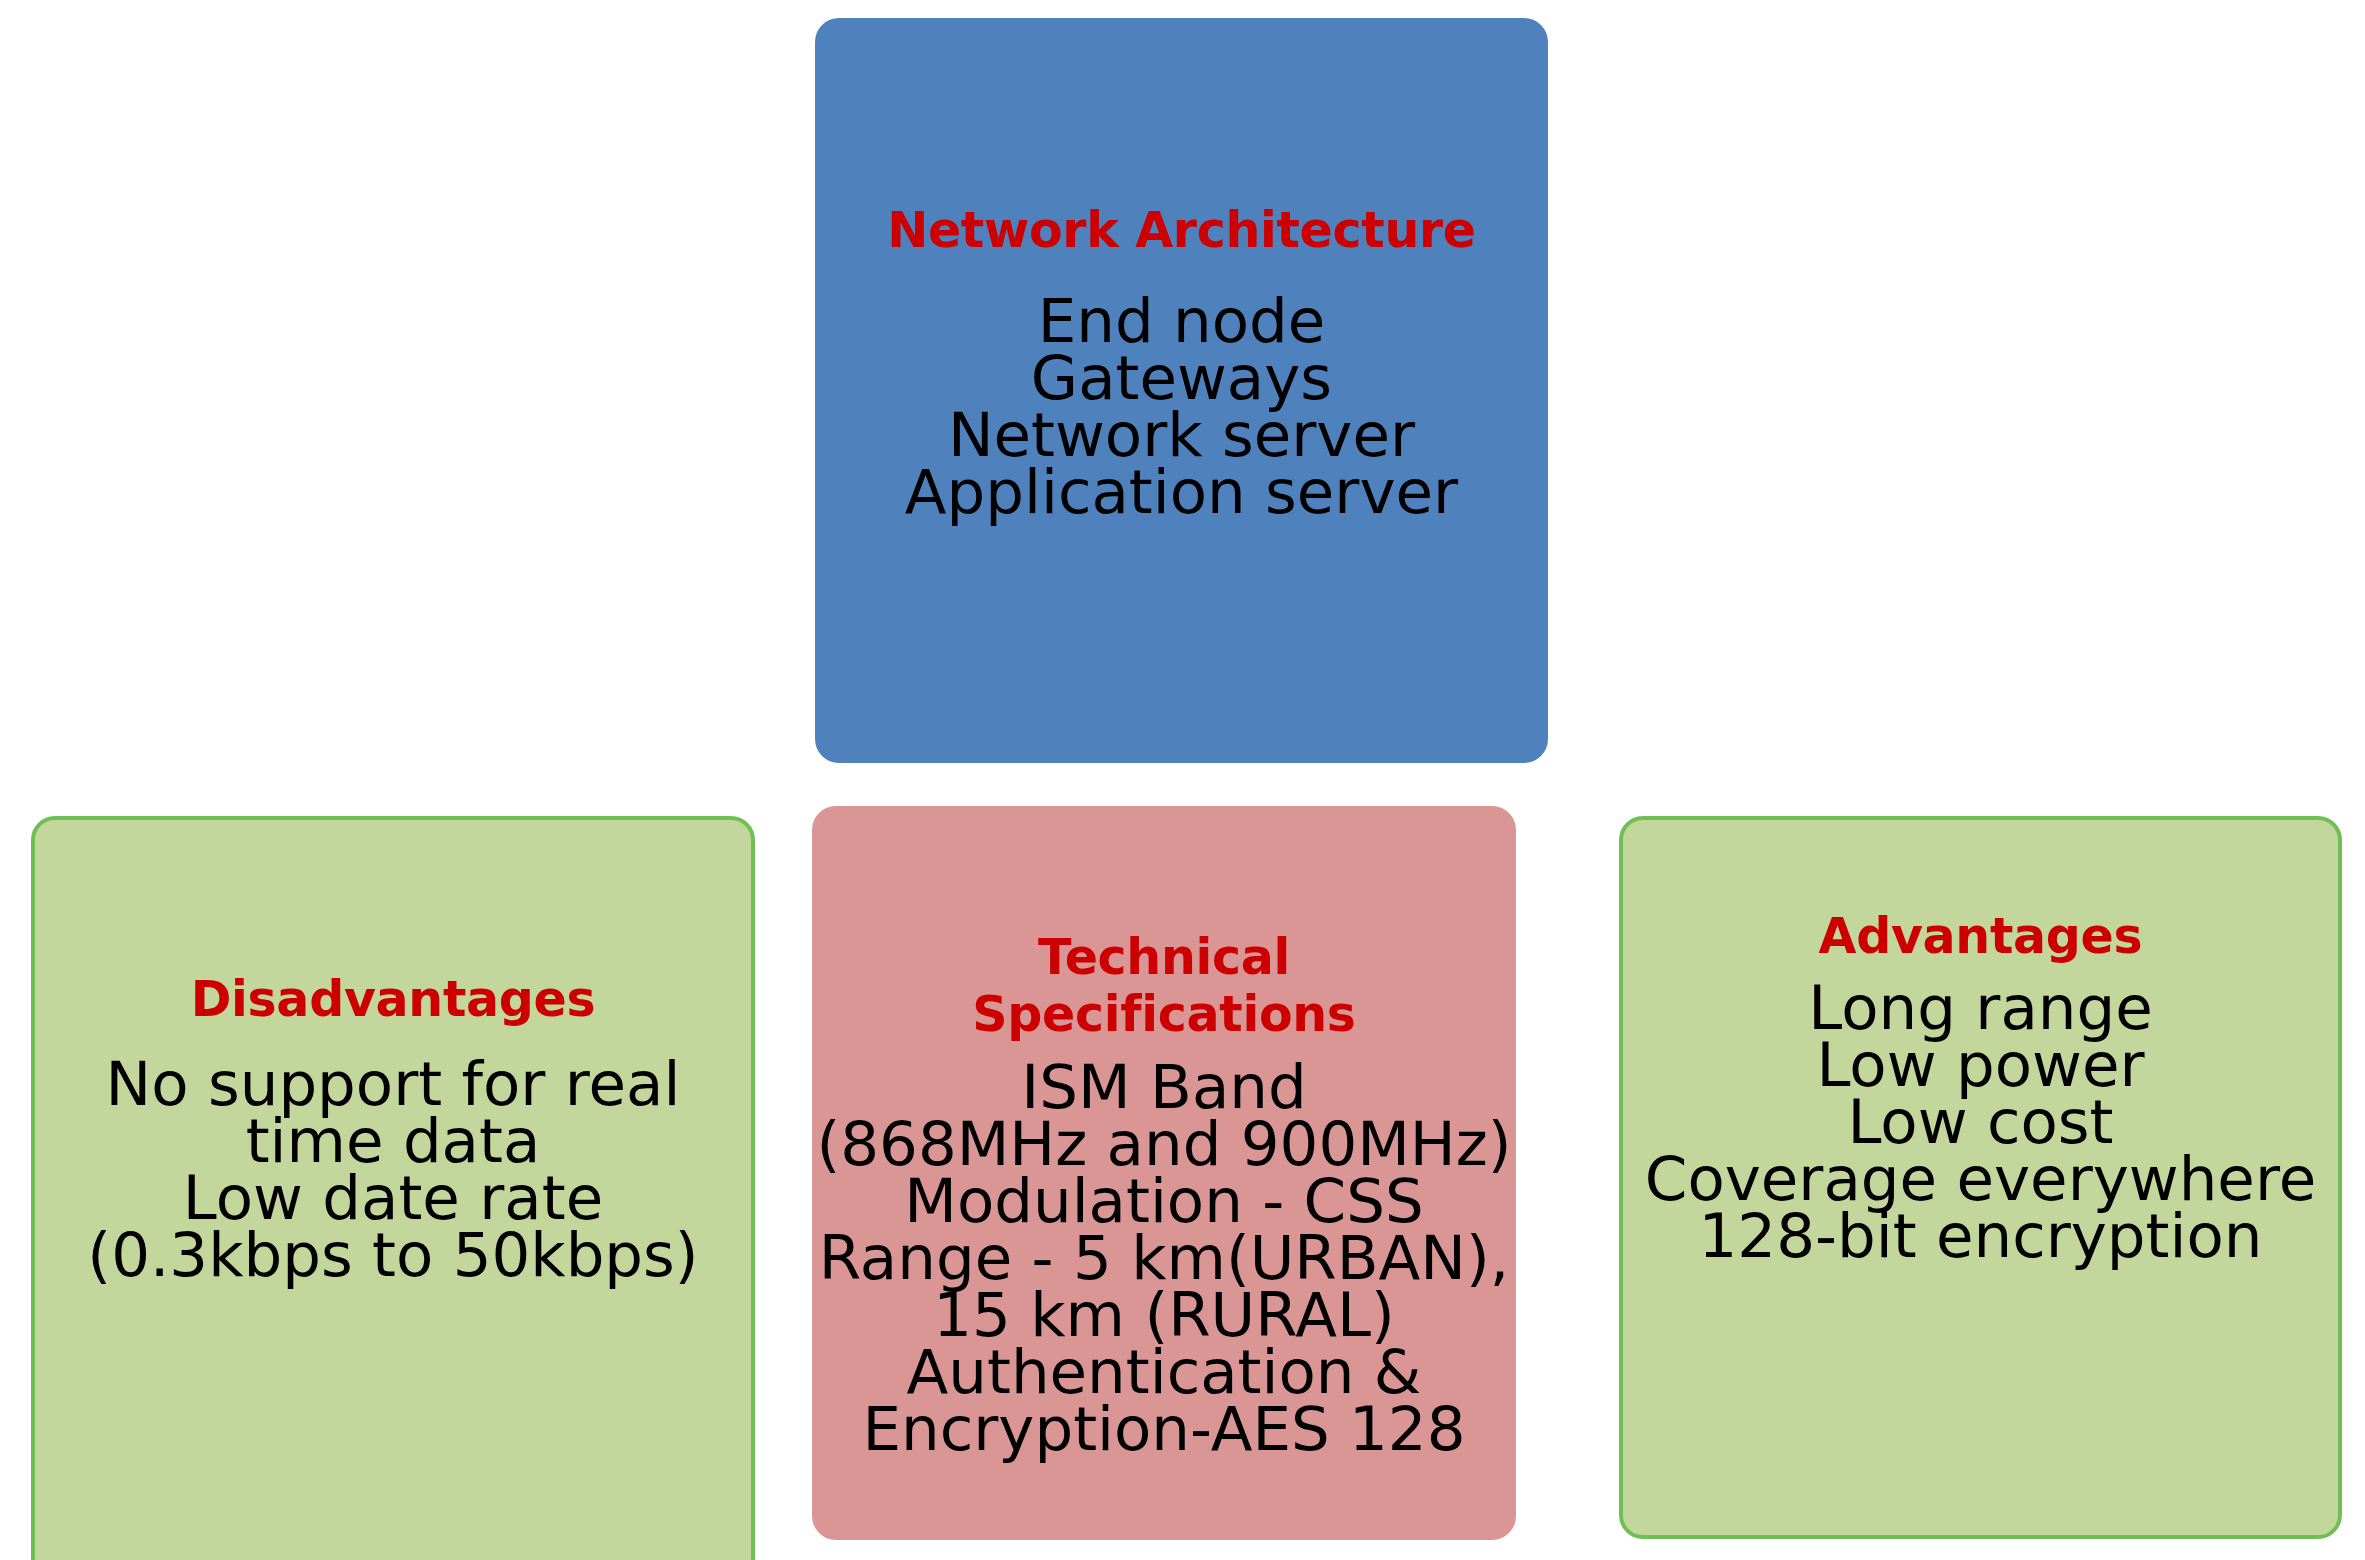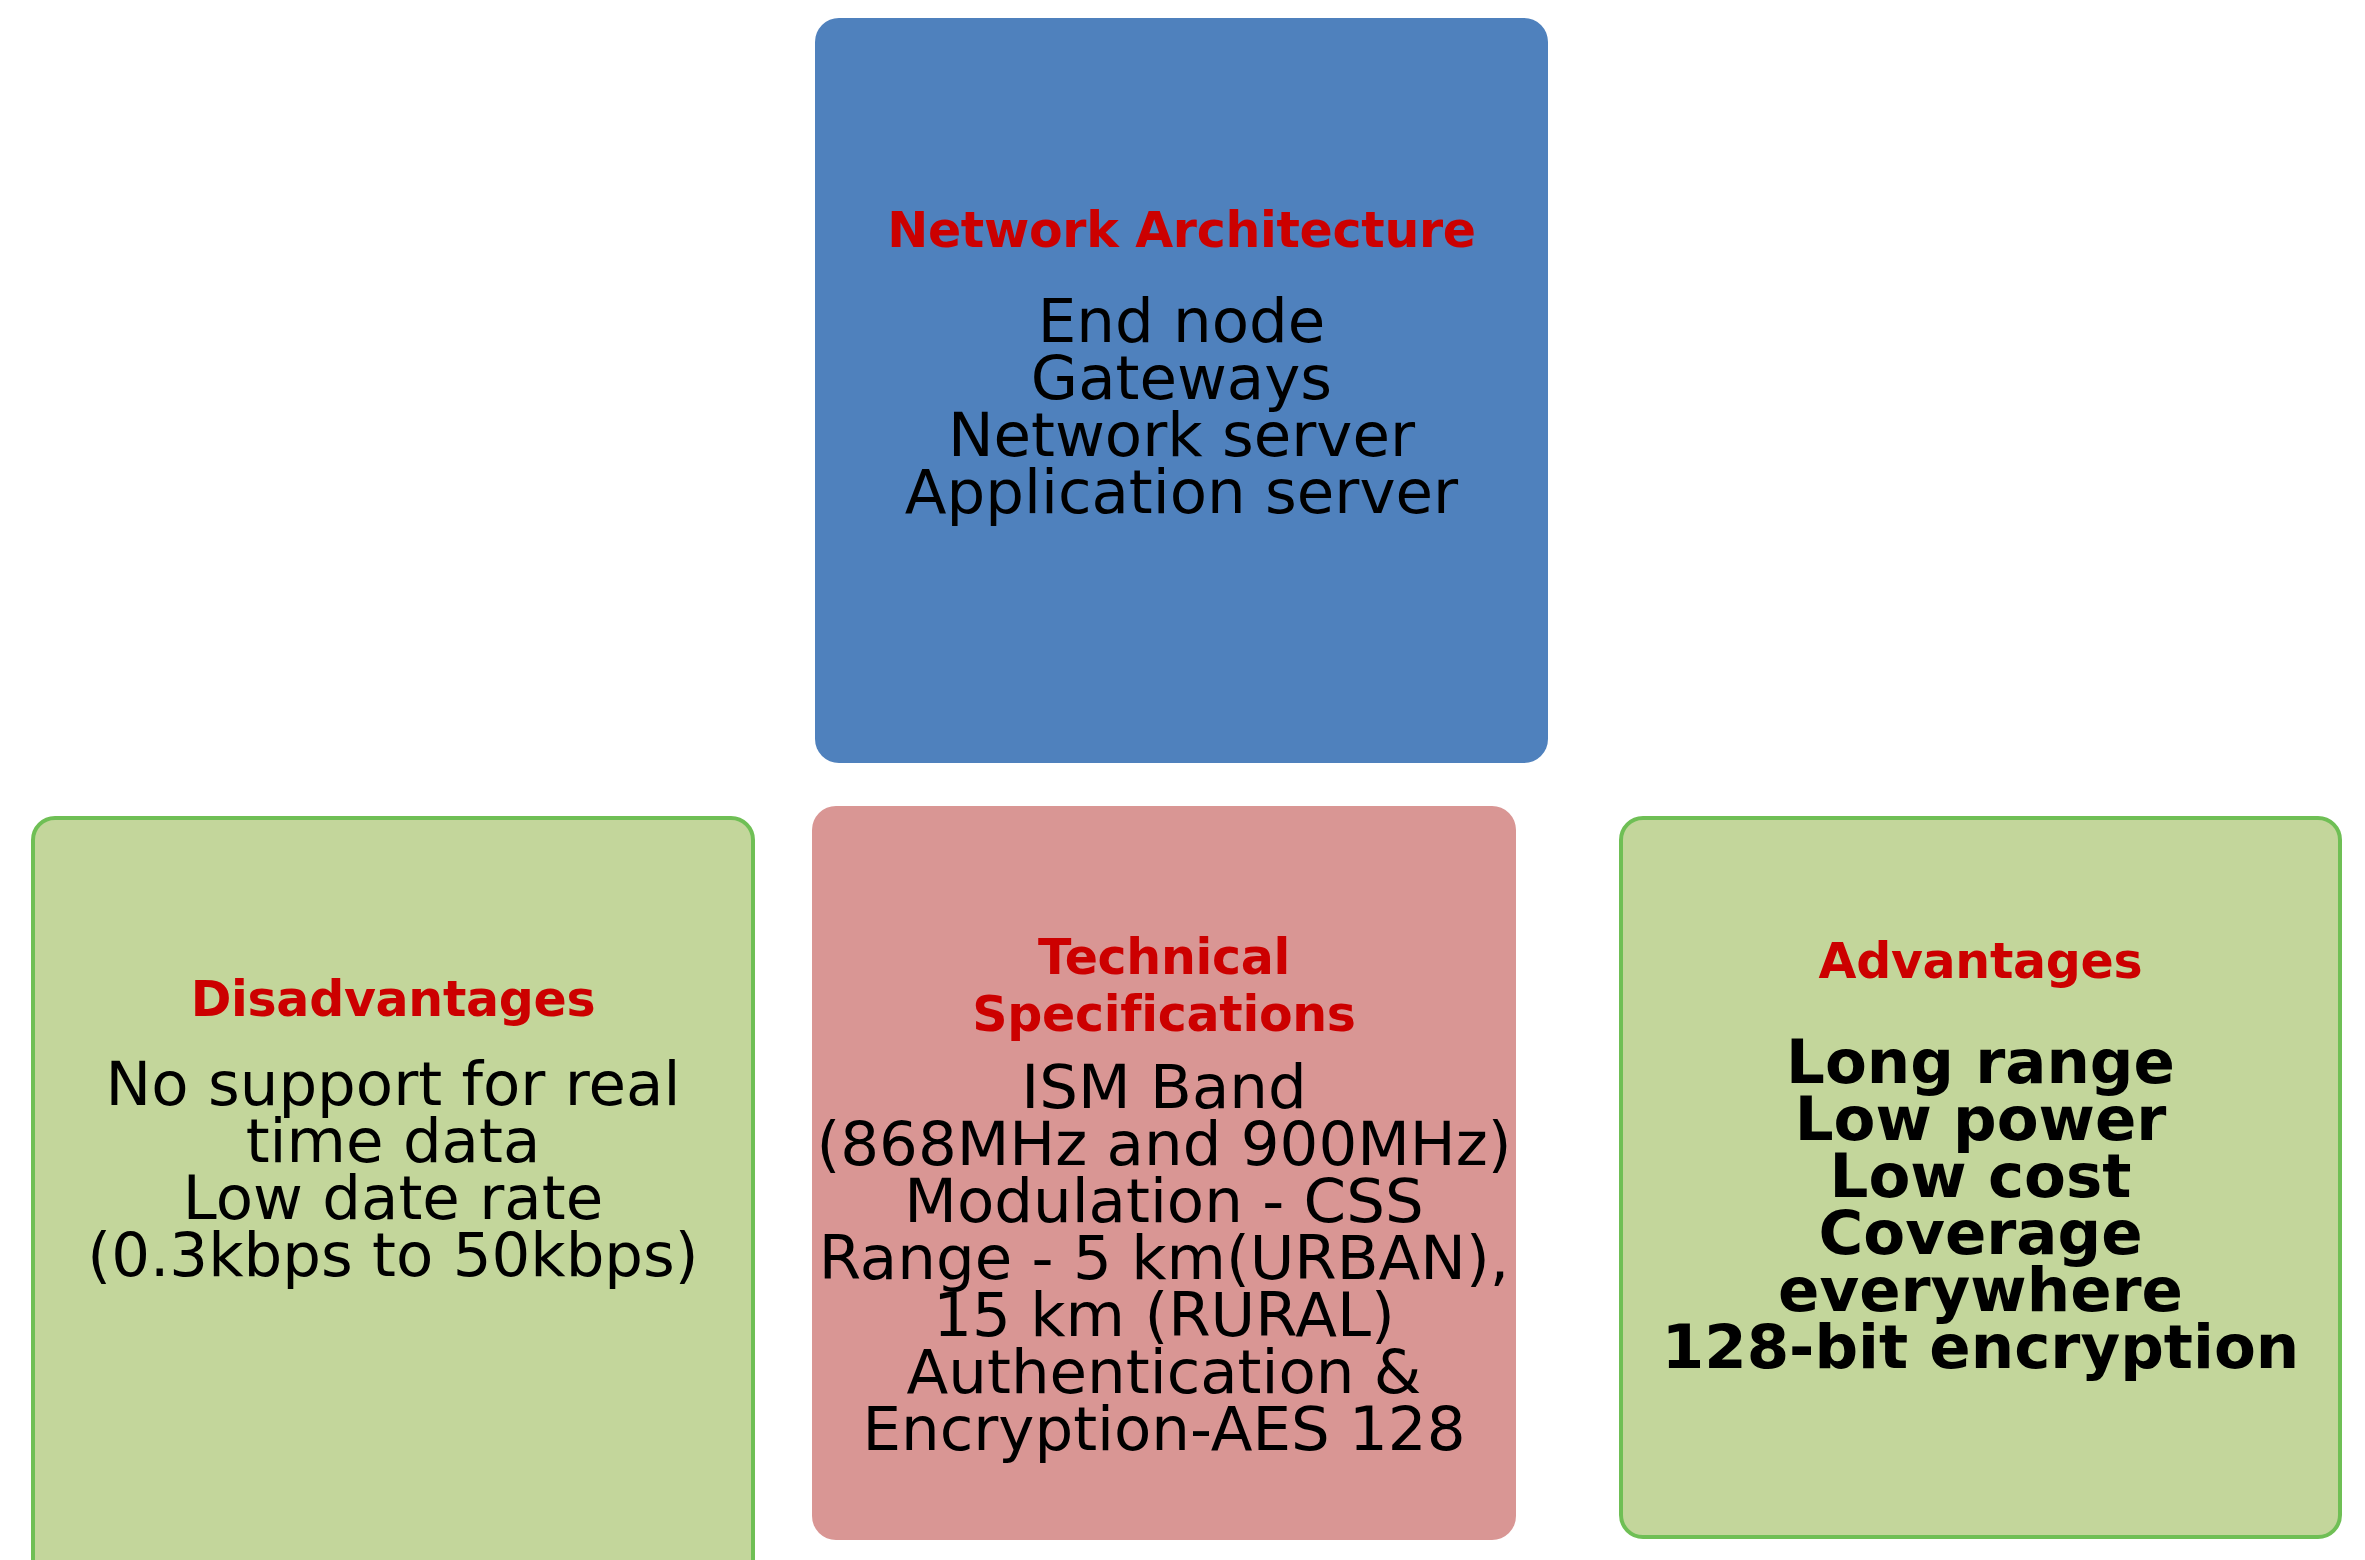--- a/index.html
+++ b/index.html
@@ -84,25 +84,24 @@
   
   #box-advantages {
     left: 1619px;
     top: 816px;
     width: 723px;
     height: 723px;
     background: #C3D69B;
     border: 4.8px solid #6FBF55;
   }
   #box-advantages .box-title {
-    margin-top: 113px;
+    margin-top: 88px;
   }
   #box-advantages .box-body {
-    margin-top: 43px;
-    font-weight: bold;
+    margin-top: 14px;
   }
 
   .box-title {
     color: #CC0000;
     font-weight: bold;
     font-size: 49px;
     line-height: 57px;
     letter-spacing: -0.3px;
     white-space: pre-line;
   }

